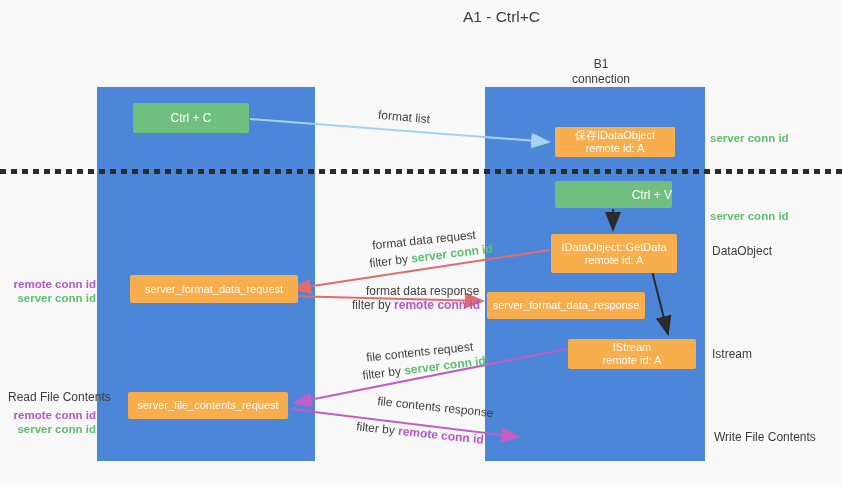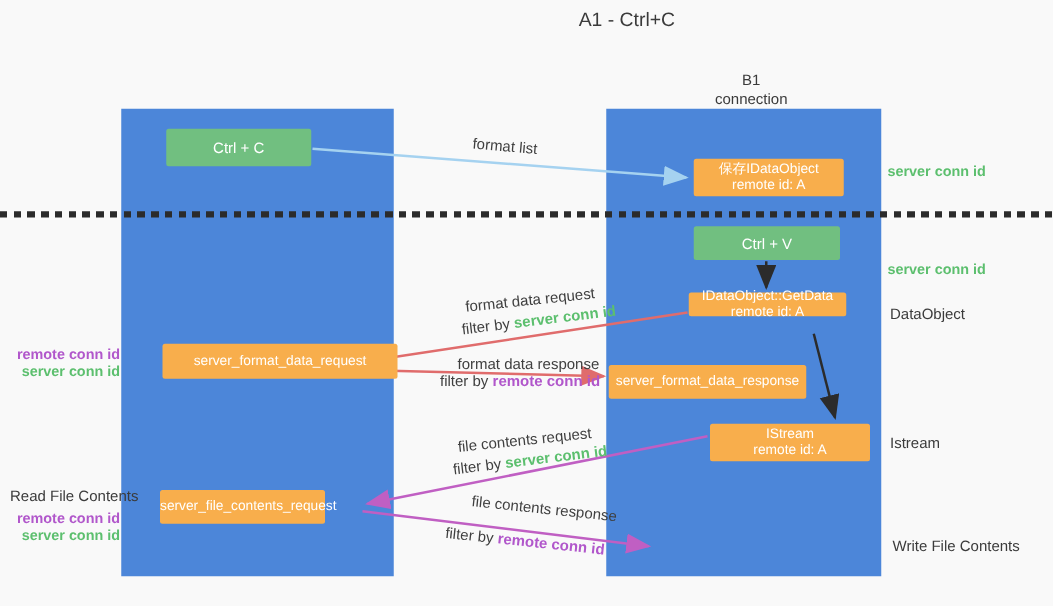--- a/index.html
+++ b/index.html
@@ -94,43 +94,43 @@
 
   <div class="abs node green" style="left:133px;top:103px;width:116px;height:30px;">
     <div>Ctrl + C</div>
   </div>
 
   <div class="abs node orange" style="left:555px;top:127px;width:120px;height:30px;">
     <div>保存IDataObject</div>
     <div>remote id: A</div>
   </div>
 
-  <div class="abs node green" style="left:555px;top:181px;width:117px;height:27px;">
+  <div class="abs node green" style="left:555px;top:181px;width:117px;height:27px;text-align:right;">
     <div>Ctrl + V</div>
   </div>
 
-  <div class="abs node orange" style="left:551px;top:234px;width:126px;height:19px;">
+  <div class="abs node orange" style="left:551px;top:234px;width:126px;height:39px;">
     <div>IDataObject::GetData</div>
     <div>remote id: A</div>
   </div>
 
-  <div class="abs node orange" style="left:130px;top:275px;width:188px;height:28px;">
+  <div class="abs node orange" style="left:130px;top:275px;width:168px;height:28px;">
     <div>server_format_data_request</div>
   </div>
 
   <div class="abs node orange" style="left:487px;top:292px;width:158px;height:27px;">
     <div>server_format_data_response</div>
   </div>
 
   <div class="abs node orange" style="left:568px;top:339px;width:128px;height:30px;">
     <div>IStream</div>
     <div>remote id: A</div>
   </div>
 
-  <div class="abs node orange" style="left:128px;top:392px;width:132px;height:27px;">
+  <div class="abs node orange" style="left:128px;top:392px;width:160px;height:27px;">
     <div>server_file_contents_request</div>
   </div>
 
 
   <div class="abs lbl rot-down-sm" style="left:378px;top:110px;">format list</div>
 
   <div class="abs lbl rot-up2" style="left:372px;top:233px;">format data request</div>
   <div class="abs lbl rot-up" style="left:369px;top:249px;">
     <span>filter by</span>
     <span class="key-green">server conn id</span>

